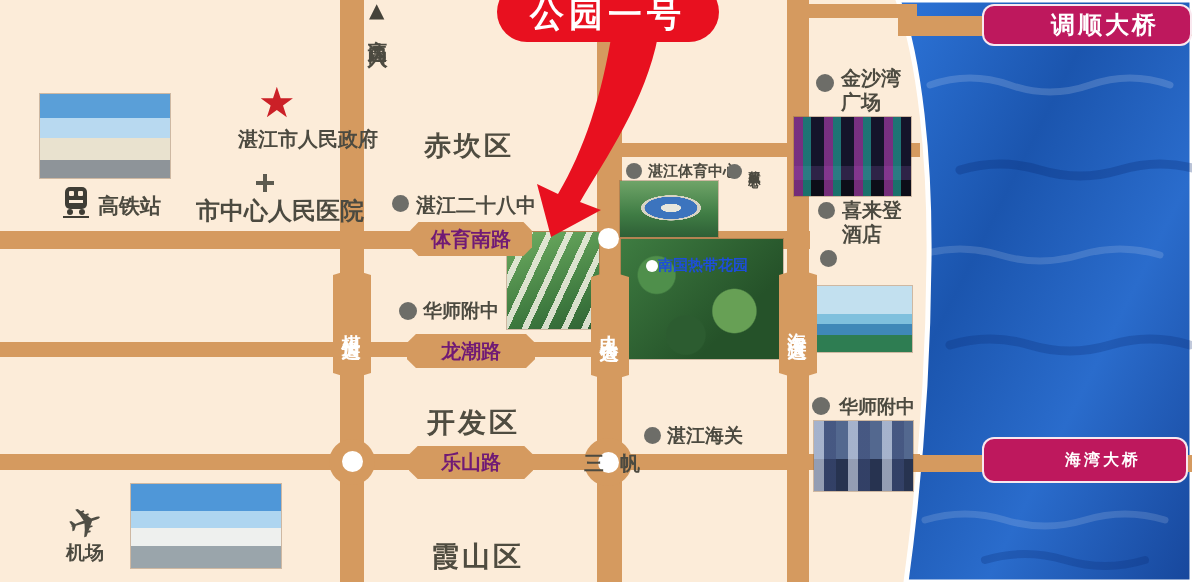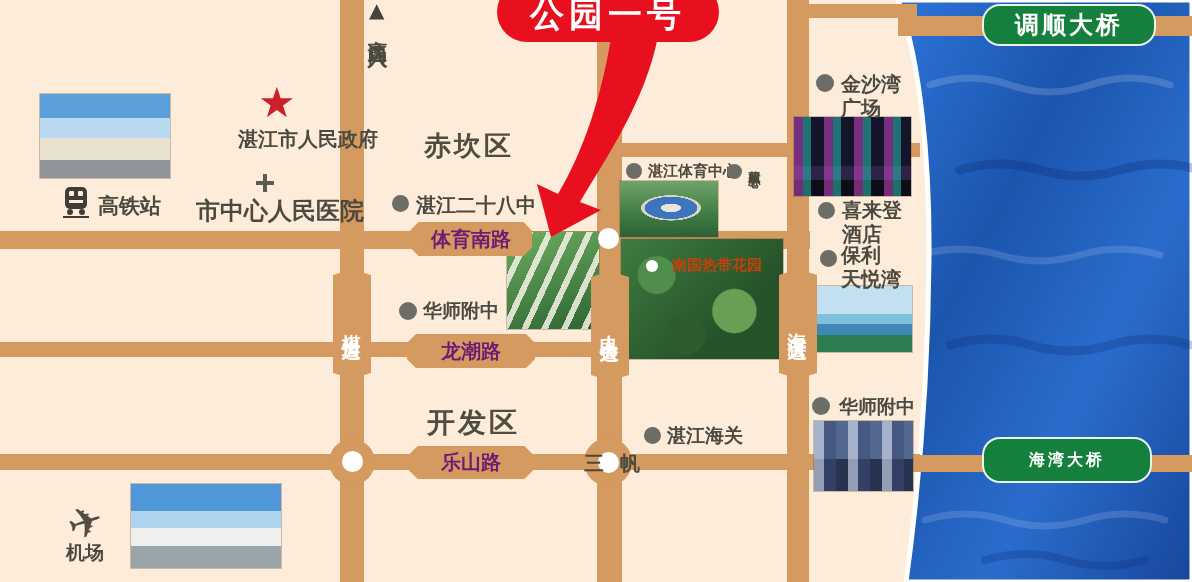--- a/index.html
+++ b/index.html
@@ -17,23 +17,23 @@
     position:absolute;background:#d59a5f;color:#701a75;font-weight:bold;
     display:flex;align-items:center;justify-content:center;z-index:4;
     clip-path:polygon(7% 0,93% 0,100% 26%,100% 74%,93% 100%,7% 100%,0 74%,0 26%);
   }
   .bubble-v{
     position:absolute;background:#d59a5f;color:#ffffff;font-weight:bold;
     display:flex;align-items:center;justify-content:center;z-index:4;
     clip-path:polygon(0 3%,26% 0,74% 0,100% 3%,100% 97%,74% 100%,26% 100%,0 97%);
   }
   .bridge-bubble{
-    position:absolute;background:#15803d;color:#ffffff;font-weight:bold;
+    position:absolute;background:#be185d;color:#ffffff;font-weight:bold;
     display:flex;align-items:center;justify-content:center;z-index:4;
-    border:2px solid rgba(255,255,255,.9);border-radius:18px;
+    border:2px solid rgba(255,255,255,.9);border-radius:12px;padding-left:36px;
   }
   .vtext{writing-mode:vertical-rl;text-orientation:upright;letter-spacing:3px;}
   
   .poi{position:absolute;color:#4c4a40;font-weight:600;z-index:5;line-height:1.2;}
   .ml{white-space:pre-line;}
   .district{position:absolute;color:#4f4c40;font-weight:bold;letter-spacing:3px;z-index:3;}
   .dot{position:absolute;background:#6d6d68;border-radius:50%;z-index:5;}
   
   .photo{position:absolute;z-index:3;box-shadow:0 0 0 1px rgba(120,90,60,.35);}
   .ph-rail{background:linear-gradient(180deg,#5a9fd8 0 28%,#b8d9f0 28% 52%,#e9e2cf 52% 78%,#8e9499 78%);}
@@ -49,21 +49,21 @@
     repeating-linear-gradient(115deg, rgba(245,242,230,.85) 0 6px, transparent 6px 18px),
     linear-gradient(160deg,#6fae62,#3e7a3f 70%,#2f6234);}
   .ph-night{background:
     repeating-linear-gradient(90deg, rgba(200,70,200,.55) 0 9px, rgba(40,210,190,.5) 9px 17px, rgba(20,20,40,0) 17px 30px),
     linear-gradient(180deg,#14142a 0 62%,#2e2347 62% 80%,#0d0d18 80%);}
   .ph-seaview{background:linear-gradient(180deg,#c2e0ef 0 42%,#7fc0dd 42% 58%,#3f88b8 58% 74%,#2e7d52 74%);}
   .ph-wanda{background:
     repeating-linear-gradient(90deg, rgba(220,228,245,.6) 0 10px, rgba(60,75,120,.55) 10px 22px, transparent 22px 34px),
     linear-gradient(180deg,#53688f 0 55%,#273350 55%);}
   .ph-airport{background:linear-gradient(180deg,#4f97d8 0 32%,#aed5f0 32% 52%,#eef0ee 52% 74%,#9aa5ab 74%);}
-  .photo-label{position:absolute;color:#c2410c;font-weight:600;z-index:4;display:flex;align-items:center;gap:14px;}
+  .photo-label{position:absolute;color:#1d4ed8;font-weight:600;z-index:4;display:flex;align-items:center;gap:0;}
   .photo-label .wdot{width:12px;height:12px;border-radius:50%;background:#ffffff;flex:0 0 auto;}
   
   .icon{position:absolute;z-index:5;}
   .star{color:#cb2027;}
   .tri{color:#45433a;}
   .plane{color:#4f4d44;transform:rotate(-18deg);}
   .cross-v,.cross-h{position:absolute;background:#5d5b50;}
   
   .callout{
     position:absolute;left:497px;top:-18px;width:222px;height:60px;z-index:7;
@@ -149,20 +149,21 @@
   </div>
   <div class="bridge-bubble" style="left:982px;top:4px;width:170px;height:38px;font-size:24px;letter-spacing:3px;">
     <span>调顺大桥</span>
   </div>
   <div class="bridge-bubble" style="left:982px;top:437px;width:166px;height:42px;font-size:16px;letter-spacing:3px;">
     <span>海湾大桥</span>
   </div>
 
   <div class="district" style="left:424px;top:128px;font-size:27px;">赤坎区</div>
   <div class="district" style="left:427px;top:404px;font-size:28px;">开发区</div>
+  <div class="district" style="left:431px;top:538px;font-size:28px;">霞山区</div>
 
   <span class="icon star" style="left:258px;top:78px;font-size:42px;">★</span>
   <div class="poi" style="left:198px;top:127px;font-size:20px;margin-left:40px;">湛江市人民政府</div>
   <div style="position:absolute;left:256px;top:174px;width:18px;height:18px;z-index:5;">
     <span class="cross-v" style="left:7px;top:0;width:4px;height:18px;"></span>
     <span class="cross-h" style="left:0;top:7px;width:18px;height:4px;"></span>
   </div>
   <div class="poi" style="left:196px;top:197px;font-size:24px;">市中心人民医院</div>
 
   <svg class="icon" style="left:62px;top:186px;" width="28" height="32" viewBox="0 0 28 32">
@@ -186,30 +187,28 @@
   <div class="poi" style="left:648px;top:162px;font-size:15px;">湛江体育中心</div>
   <div class="dot" style="left:727px;top:164px;width:15px;height:15px;"></div>
   <div class="poi vtext" style="left:747px;top:161px;font-size:12px;height:74px;letter-spacing:1px;">行政服务中心</div>
 
   <div class="photo-label" style="left:646px;top:256px;font-size:15px;">
     <span class="wdot"></span>
     <span>南国热带花园</span>
   </div>
 
   <div class="dot" style="left:816px;top:74px;width:18px;height:18px;"></div>
-  <div class="poi ml" style="left:841px;top:72px;font-size:20px;">金沙湾
+  <div class="poi ml" style="left:841px;top:66px;font-size:20px;">金沙湾
 广场</div>
 
   <div class="dot" style="left:818px;top:202px;width:17px;height:17px;"></div>
   <div class="poi ml" style="left:842px;top:198px;font-size:20px;">喜来登
 酒店</div>
 
   <div class="dot" style="left:820px;top:250px;width:17px;height:17px;"></div>
-  <div class="poi ml" style="left:841px;top:243px;font-size:20px;">保利
-天悦湾</div>
 
   <div class="dot" style="left:812px;top:397px;width:18px;height:18px;"></div>
   <div class="poi" style="left:839px;top:395px;font-size:19px;">华师附中</div>
 
   <div class="dot" style="left:644px;top:427px;width:17px;height:17px;"></div>
   <div class="poi" style="left:667px;top:424px;font-size:19px;">湛江海关</div>
   <div class="poi" style="left:584px;top:451px;font-size:20px;letter-spacing:16px;z-index:6;">三帆</div>
 
   <div class="dot" style="left:399px;top:302px;width:18px;height:18px;"></div>
   <div class="poi" style="left:423px;top:299px;font-size:19px;">华师附中</div>

